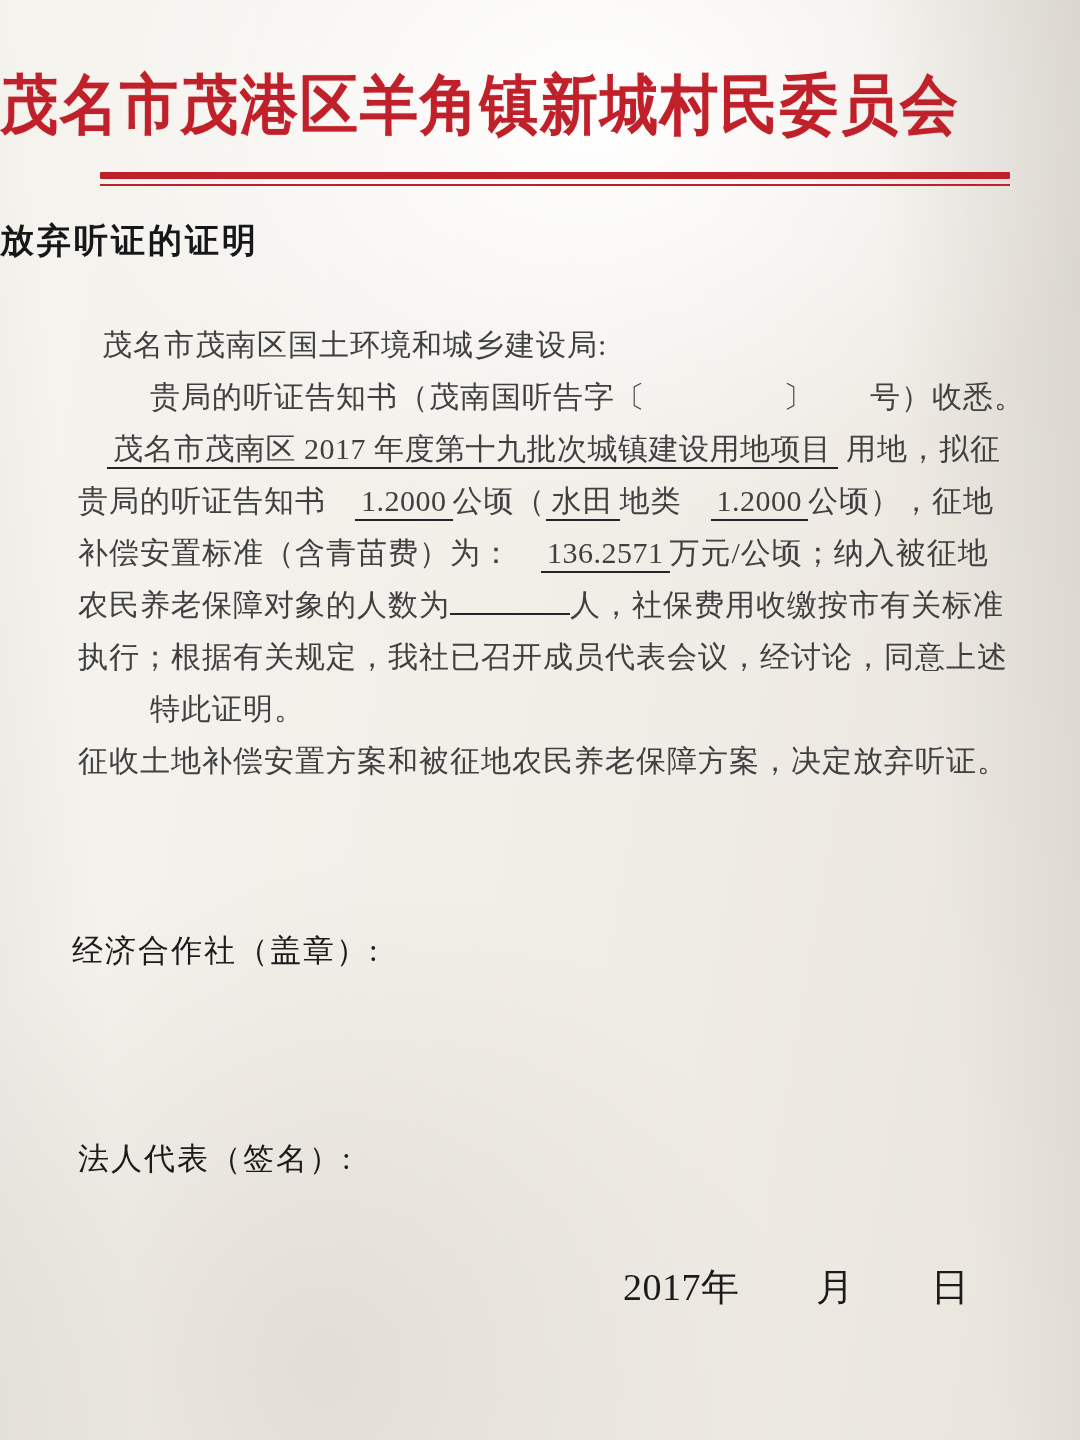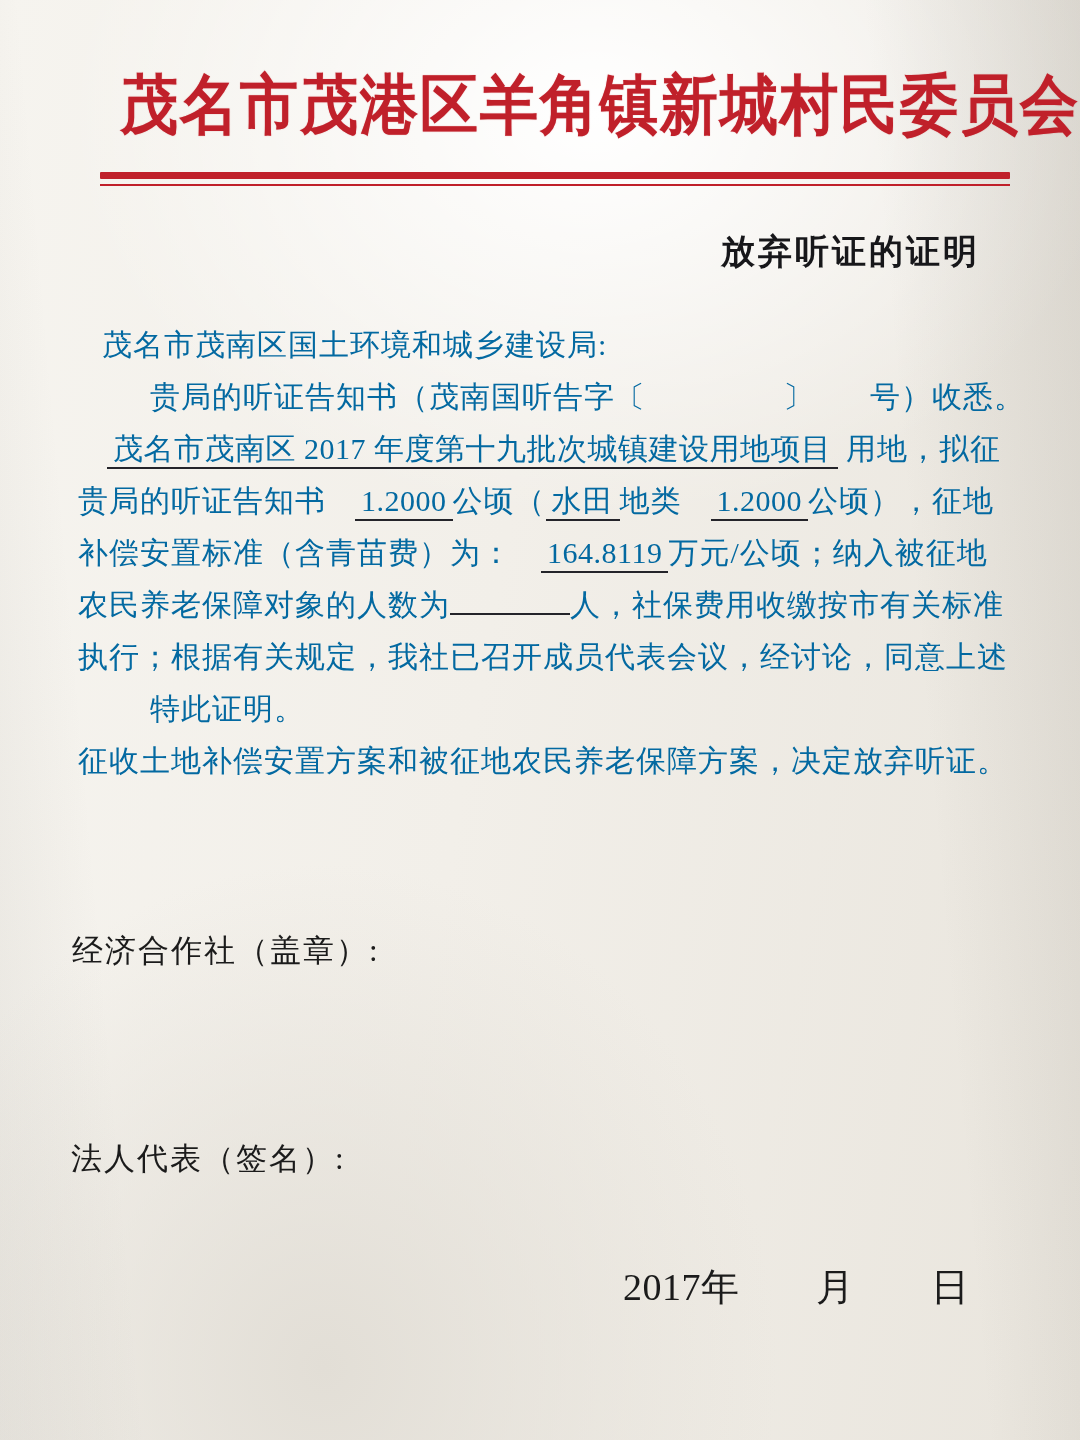--- a/index.html
+++ b/index.html
@@ -38,21 +38,21 @@
     inset: 0;
     padding: 0;
   }
 
   
   .letterhead {
     position: absolute;
     top: 62px;
     left: 0;
     width: 1080px;
-    text-align: right;
+    text-align: left;
   }
   .letterhead-title {
     font-family: "Liberation Sans", "DejaVu Sans", sans-serif;
     font-weight: bold;
     font-size: 58px;
     letter-spacing: 2px;
     color: #c0202a;
     text-shadow: 0 0 1px rgba(192,32,42,0.5);
     white-space: nowrap;
     transform: scaleY(1.12);
@@ -74,39 +74,38 @@
     height: 2px;
     background: #c0202a;
   }
 
   
   .doc-title {
     position: absolute;
     top: 218px;
     left: 0;
     width: 980px;
-    text-align: right;
+    text-align: left;
     font-family: "Liberation Sans", "DejaVu Sans", sans-serif;
     font-weight: bold;
     font-size: 34px;
     letter-spacing: 3px;
     color: #17171a;
-    margin-top: 11px;
   }
 
   
   .body-block {
     position: absolute;
     top: 320px;
     left: 78px;
     width: 940px;
     font-size: 30px;
     line-height: 50px;
     letter-spacing: 1px;
-    color: #0369a1;
+    color: #404040;
   }
   .line {
     white-space: nowrap;
     margin-bottom: 2px;
   }
   .indent-1 { padding-left: 24px; }
   .indent-2 { padding-left: 72px; }
 
   .num {
     font-family: "Liberation Serif", "DejaVu Serif", serif;
@@ -135,21 +134,21 @@
   .sig-coop {
     position: absolute;
     top: 930px;
     left: 72px;
     font-size: 31px;
     letter-spacing: 2px;
   }
   .sig-legal {
     position: absolute;
     top: 1138px;
-    left: 71px;
+    left: 78px;
     font-size: 31px;
     letter-spacing: 2px;
   }
   .date-line {
     position: absolute;
     top: 1262px;
     left: 594px;
     font-size: 38px;
     letter-spacing: 2px;
   }
@@ -183,21 +182,21 @@
     <div class="line">
       <span class="ul num">茂名市茂南区 2017 年度第十九批次城镇建设用地项目</span>
       <span>用地，拟征</span>
     </div>
 
     <div class="line">
       <span>贵局的听证告知书</span><span class="ul num">1.2000</span><span>公顷（</span><span class="ul">水田</span><span>地类</span><span class="ul num">1.2000</span><span>公顷），征地</span>
     </div>
 
     <div class="line">
-      <span>补偿安置标准（含青苗费）为：</span><span class="ul num">164.8119</span><span>万元/公顷；纳入被征地</span>
+      <span>补偿安置标准（含青苗费）为：</span><span class="ul num">136.2571</span><span>万元/公顷；纳入被征地</span>
     </div>
 
     <div class="line">
       <span>农民养老保障对象的人数为</span><span class="blank-short"></span><span>人，社保费用收缴按市有关标准</span>
     </div>
 
     <div class="line">执行；根据有关规定，我社已召开成员代表会议，经讨论，同意上述</div>
 
     <div class="line indent-2">特此证明。</div>
 

